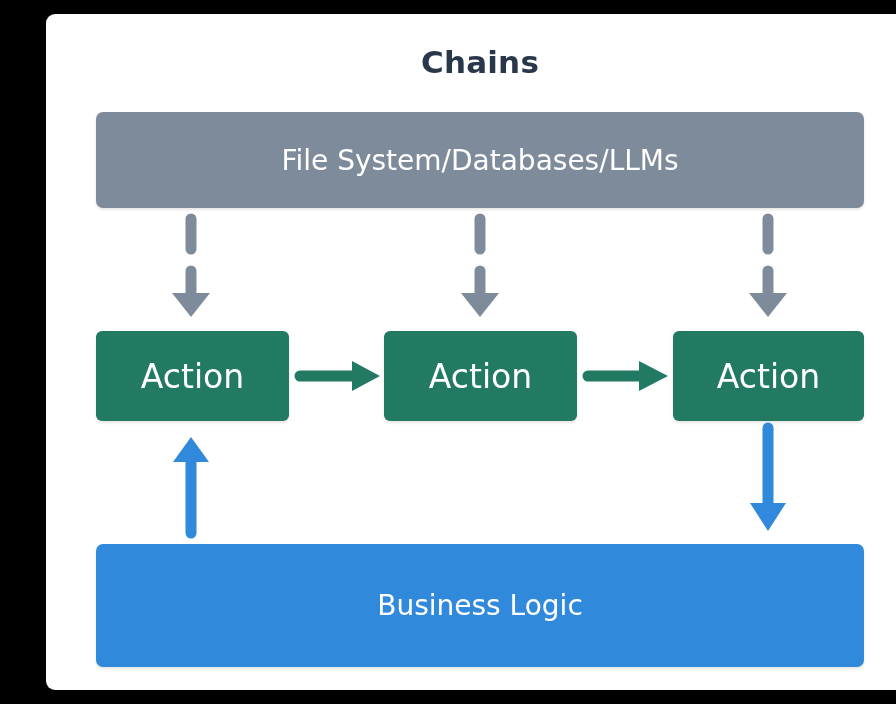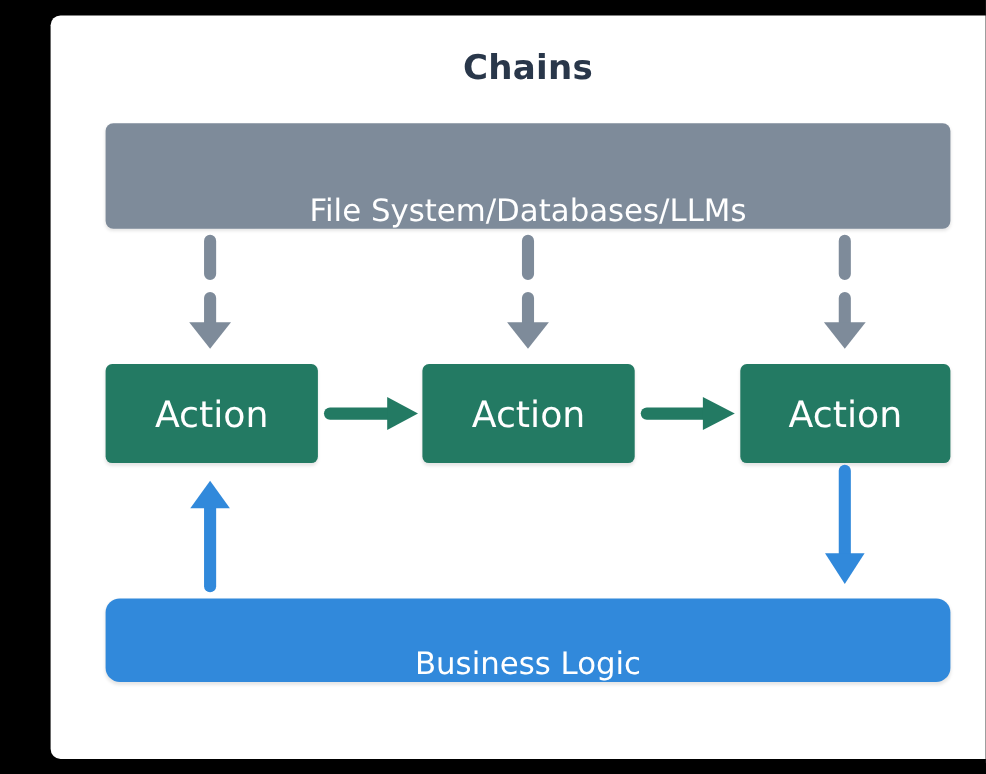--- a/index.html
+++ b/index.html
@@ -44,44 +44,43 @@
     font-size: 31px;
     font-weight: bold;
     color: #29374a;
     letter-spacing: 0.2px;
   }
 
   
   .bar {
     position: absolute;
     display: flex;
-    align-items: flex-end;
+    align-items: center;
     justify-content: center;
     border-radius: 7px;
     color: #ffffff;
     font-size: 28px;
     font-weight: normal;
     box-shadow: 0 2px 3px rgba(0,0,0,0.10);
   }
 
   #bar-sources {
     left: 64px;
     top: 112px;
     width: 768px;
     height: 96px;
     background: #7e8b9a;
   }
 
   #bar-business-logic {
     left: 64px;
     top: 544px;
     width: 768px;
-    height: 76px;
+    height: 123px;
     background: #3189db;
-    border-radius: 13px;
   }
 
   
   .action-box {
     position: absolute;
     top: 331px;
     height: 90px;
     background: #237a63;
     border-radius: 6px;
     display: flex;

